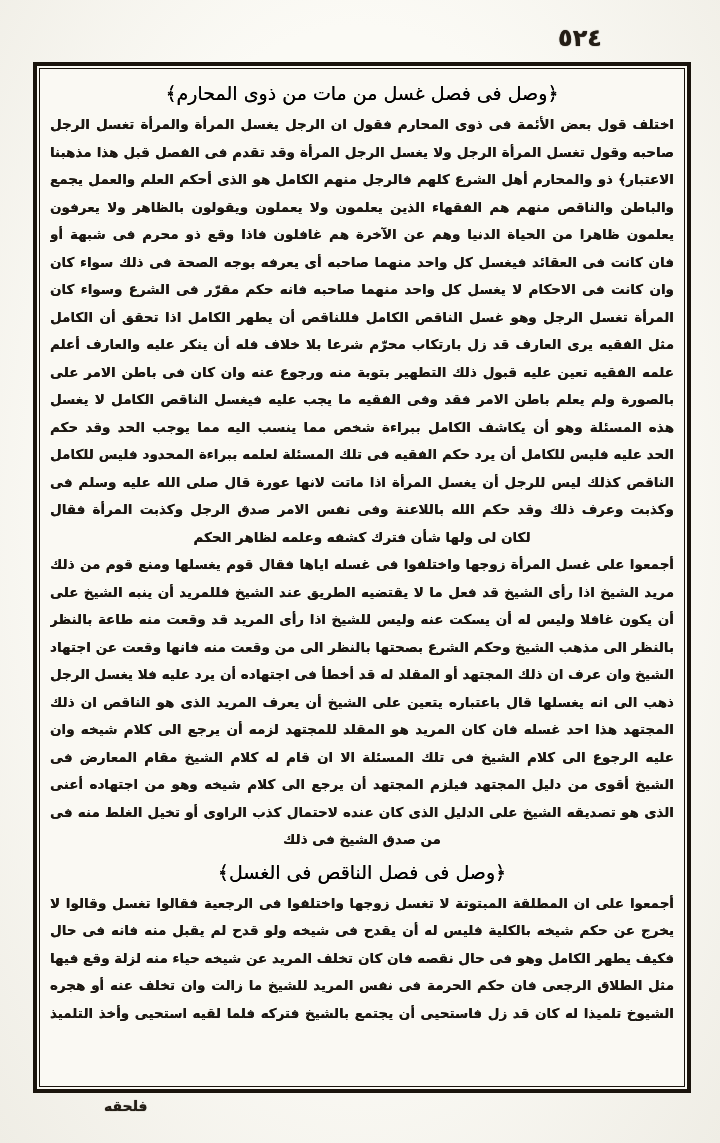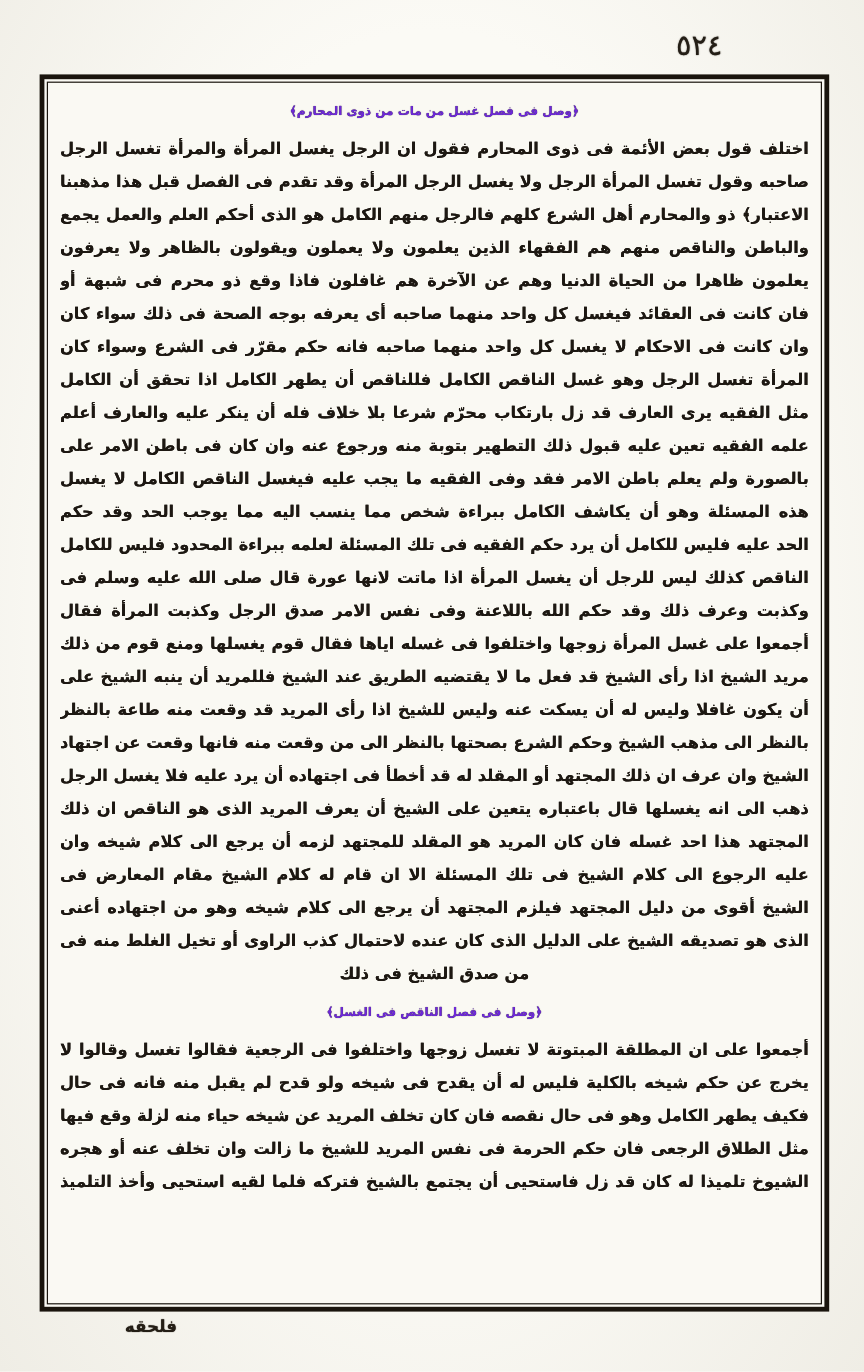--- a/index.html
+++ b/index.html
@@ -3,38 +3,38 @@
 <meta charset="utf-8">
 <style>
   html,body{margin:0;padding:0}
   body{
     width:720px;height:1143px;position:relative;overflow:hidden;
     background:radial-gradient(ellipse at 50% 45%, #fbfaf5 55%, #efede5 100%);
     font-family:"DejaVu Sans",sans-serif;color:#1c1712;
   }
   .page-number{
     position:absolute;top:24px;right:118px;
-    font-size:24px;font-weight:normal;color:#241e16;
+    font-size:24px;font-weight:bold;color:#241e16;
     text-shadow:0 0 1px #241e16;
   }
   .frame-outer{
     position:absolute;left:33px;top:62px;width:658px;height:1031px;
     border:4px solid #1a140d;padding:2px;box-sizing:border-box;
     background:#faf9f3;
   }
   .frame-inner{
     width:100%;height:100%;box-sizing:border-box;
     border:1.5px solid #1a140d;
     padding:6px 10px 4px 10px;
     direction:rtl;overflow:hidden;
   }
   .heading{
-    text-align:center;font-weight:bold;font-size:10px;
+    text-align:center;font-weight:normal;font-size:19px;
     height:27px;line-height:27px;margin:5px 0 4px 0;
-    color:#6d28d9;text-shadow:0 0 0.6px #16110b;
+    color:#000000;text-shadow:0 0 0.6px #16110b;
     overflow:hidden;
   }
   .line{
     text-align:justify;text-align-last:justify;
     height:27.5px;line-height:27.5px;font-size:13.5px;font-weight:bold;
     color:#1d1812;text-shadow:0 0 0.5px #1d1812;
     overflow:hidden;
   }
   .tail{
     height:27.5px;line-height:27.5px;font-size:13.5px;font-weight:bold;
@@ -68,20 +68,21 @@
           <div class="line">وان كانت فى الاحكام لا يغسل كل واحد منهما صاحبه فانه حكم مقرّر فى الشرع وسواء كان كاملا أو ناقصا ومن رأى أن</div>
           <div class="line">المرأة تغسل الرجل وهو غسل الناقص الكامل فللناقص أن يطهر الكامل اذا تحقق أن الكامل وقع فى شبهة ولابد</div>
           <div class="line">مثل الفقيه يرى العارف قد زل بارتكاب محرّم شرعا بلا خلاف فله أن ينكر عليه والعارف أعلم بما فعل فان كان كما</div>
           <div class="line">علمه الفقيه تعين عليه قبول ذلك التطهير بتوبة منه ورجوع عنه وان كان فى باطن الامر على صحة وان الفقيه أفتى</div>
           <div class="line">بالصورة ولم يعلم باطن الامر فقد وفى الفقيه ما يجب عليه فيغسل الناقص الكامل لا يغسل الكامل الناقص فى مثل</div>
           <div class="line">هذه المسئلة وهو أن يكاشف الكامل ببراءة شخص مما ينسب اليه مما يوجب الحد وقد حكم الحاكم الناقص باقامة</div>
           <div class="line">الحد عليه فليس للكامل أن يرد حكم الفقيه فى تلك المسئلة لعلمه ببراءة المحدود فليس للكامل فى مثل هذا أن يرد على</div>
           <div class="line">الناقص كذلك ليس للرجل أن يغسل المرأة اذا ماتت لانها عورة قال صلى الله عليه وسلم فى المرأة التى لاعنت زوجها</div>
           <div class="line">وكذبت وعرف ذلك وقد حكم الله باللاعنة وفى نفس الامر صدق الرجل وكذبت المرأة فقال صلى الله عليه وسلم</div>
         </div>
+      <div class="tail center">لكان لى ولها شأن فترك كشفه وعلمه لظاهر الحكم</div>
     </section>
 
     <section>
       <div class="lines">
           <div class="line">أجمعوا على غسل المرأة زوجها واختلفوا فى غسله اياها فقال قوم يغسلها ومنع قوم من ذلك (الاعتبار فى هذا الفصل)</div>
           <div class="line">مريد الشيخ اذا رأى الشيخ قد فعل ما لا يقتضيه الطريق عند الشيخ فللمريد أن ينبه الشيخ على ذلك لموضع احتمال</div>
           <div class="line">أن يكون غافلا وليس له أن يسكت عنه وليس للشيخ اذا رأى المريد قد وقعت منه طاعة بالنظر الى مذهبه وهى معصية</div>
           <div class="line">بالنظر الى مذهب الشيخ وحكم الشرع بصحتها بالنظر الى من وقعت منه فانها وقعت عن اجتهاد فليس للكامل وهو</div>
           <div class="line">الشيخ وان عرف ان ذلك المجتهد أو المقلد له قد أخطأ فى اجتهاده أن يرد عليه فلا يغسل الرجل زوجته اذا ماتت ومن</div>
           <div class="line">ذهب الى انه يغسلها قال باعتباره يتعين على الشيخ أن يعرف المريد الذى هو الناقص ان ذلك الامر قد أخطأ فيه</div>

